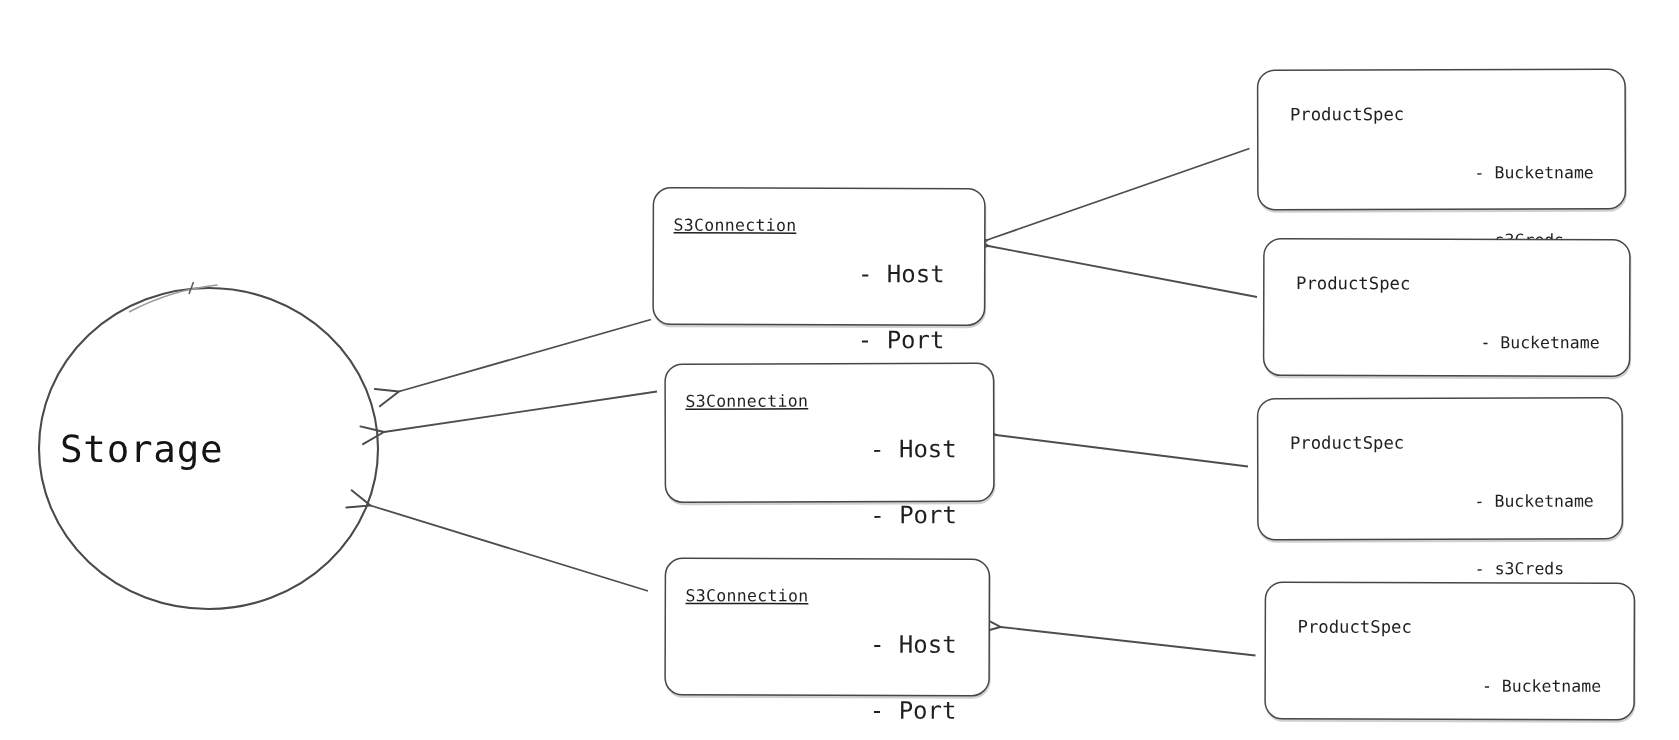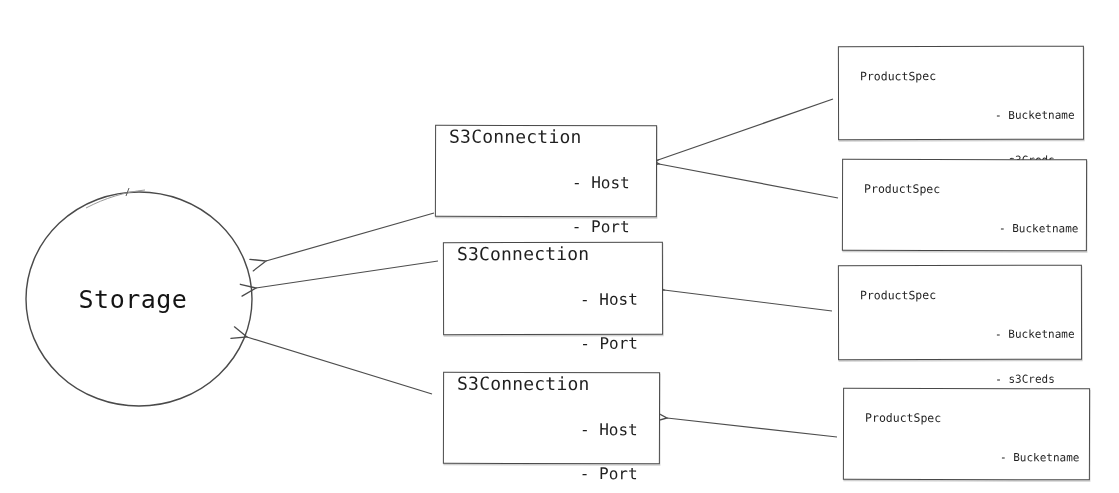--- a/index.html
+++ b/index.html
@@ -20,33 +20,34 @@
     position: absolute;
     left: 0; top: 0;
     width: 1119px;
     height: 493px;
     z-index: 1;
   }
   .node {
     position: absolute;
     background: #ffffff;
     border: 1.3px solid #474747;
-    border-radius: 0;
+    border-radius: 12px;
     z-index: 2;
     box-shadow: 0.5px 1.5px 0 0 rgba(120,120,120,0.35);
   }
   .tilt-a { transform: rotate(0.15deg); }
   .tilt-b { transform: rotate(-0.15deg); }
   .s3 .node-title {
     position: absolute;
     left: 13px;
-    top: 0;
-    font-size: 18px;
+    top: 18px;
+    font-size: 11px;
     letter-spacing: 0.2px;
     white-space: nowrap;
+    text-decoration: underline;
   }
   .s3 .attrs {
     position: absolute;
     left: 136px;
     top: 21px;
     font-size: 16px;
     line-height: 14.5px;
     white-space: pre;
   }
   .ps .node-title {
@@ -56,32 +57,31 @@
     font-size: 11.5px;
     white-space: nowrap;
   }
   .ps .attrs {
     position: absolute;
     left: 144px;
     top: 31px;
     font-size: 11px;
     line-height: 15px;
     white-space: pre;
-    margin-left: 12px;
   }
   #storage-node {
     position: absolute;
-    left: 20px;
+    left: 40px;
     top: 192px;
     width: 226px;
     height: 214px;
     z-index: 2;
     display: flex;
     align-items: center;
-    justify-content: center;
+    justify-content: flex-start;
   }
   #storage-node .node-title {
     font-size: 25px;
     font-weight: 500;
     color: #141414;
     letter-spacing: 0.5px;
   }
 </style>
 </head>
 <body>

